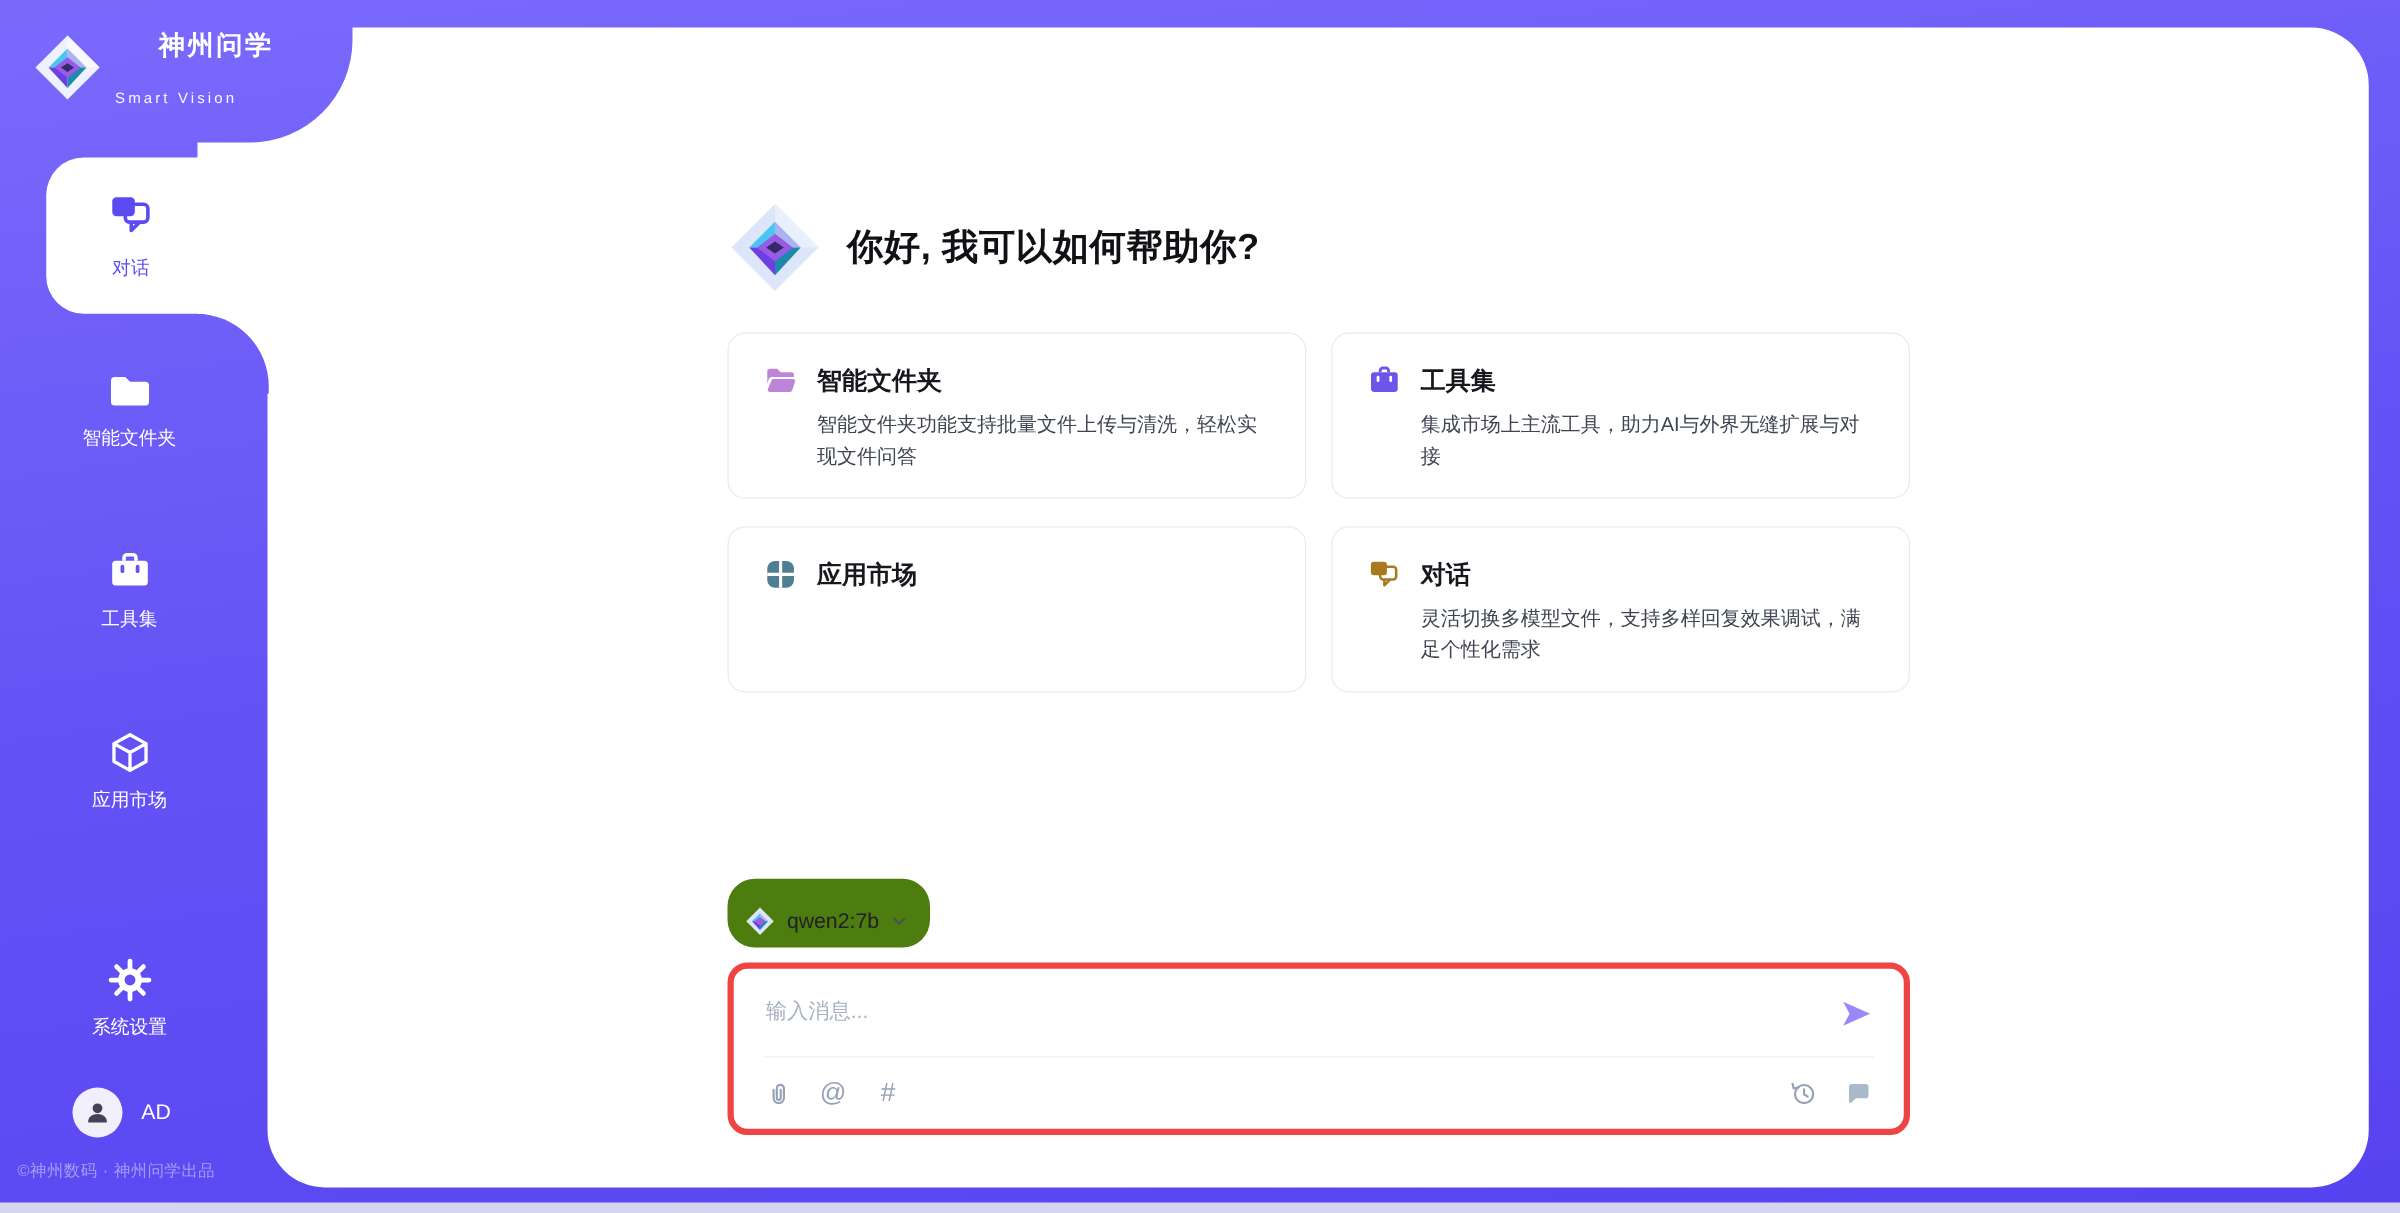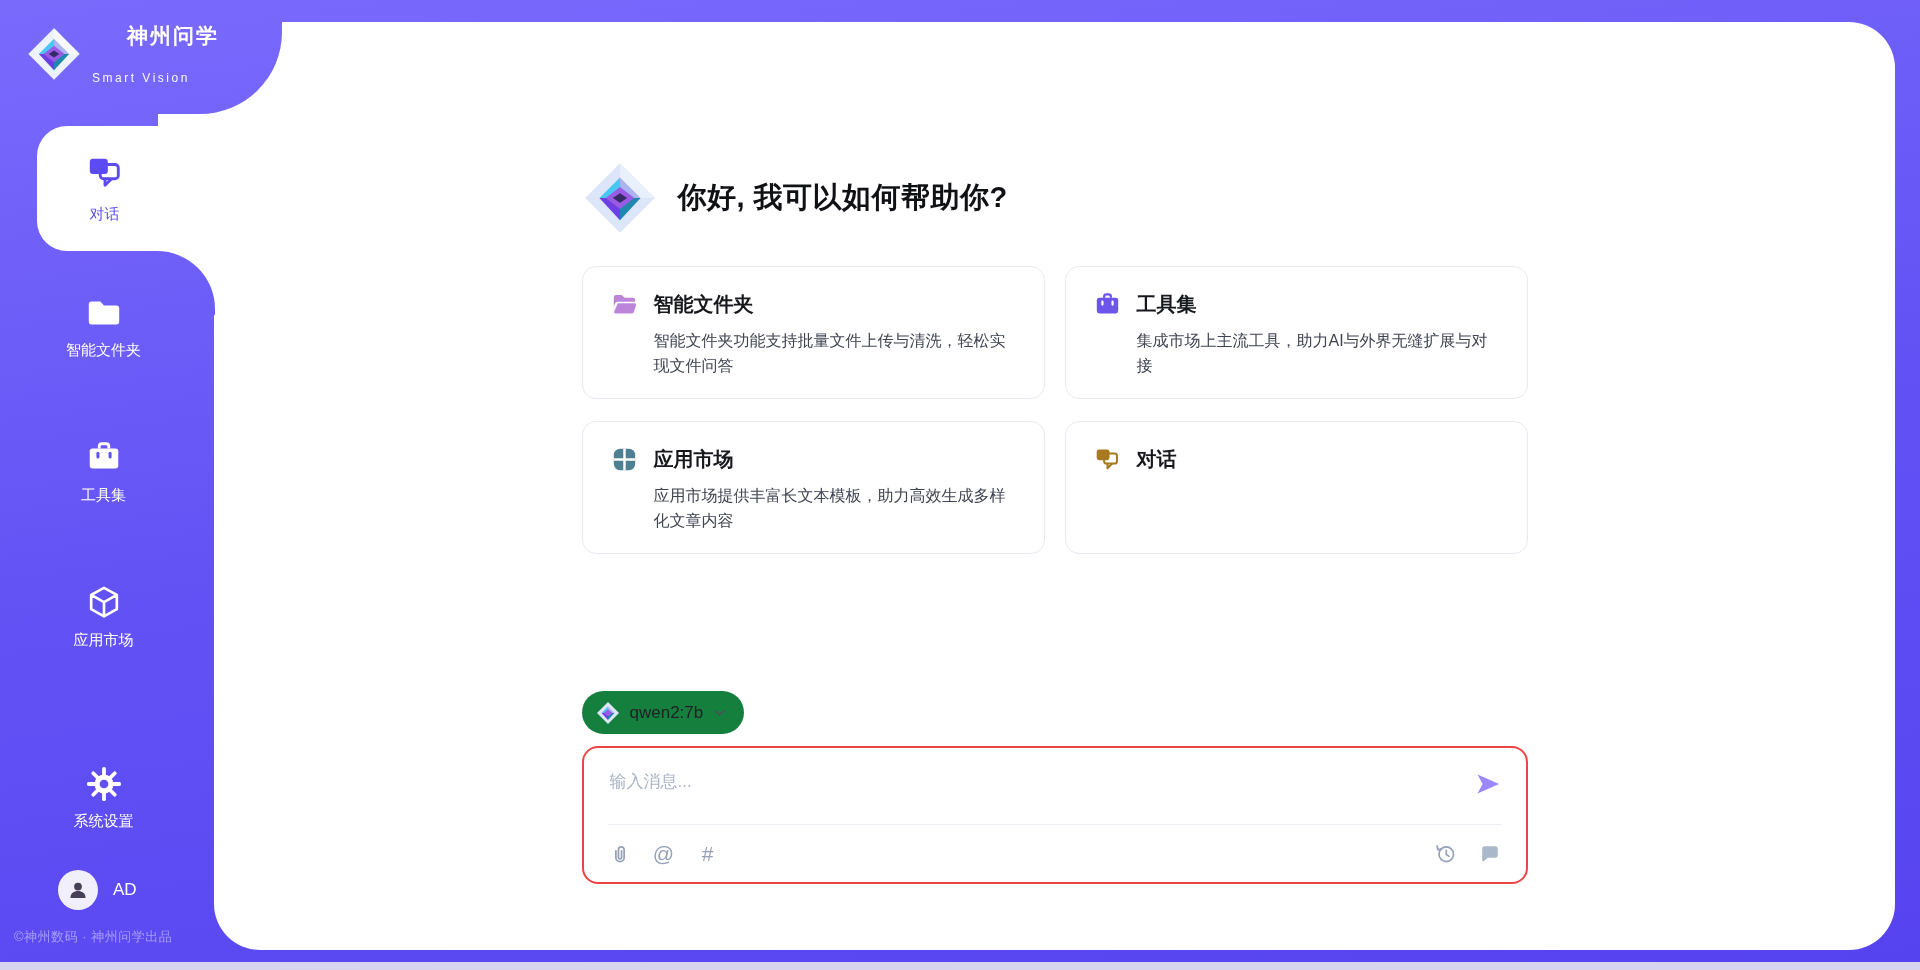--- a/index.html
+++ b/index.html
@@ -45,26 +45,26 @@
   .greeting h1{font-size:29px;font-weight:700;color:#101115;margin:0 0 0 20px;letter-spacing:.5px;text-align:center;}
 
   .cards{margin-top:30px;display:grid;grid-template-columns:1fr 1fr;column-gap:20px;row-gap:22px;}
   .card{border:1px solid #e8eaf1;border-radius:14px;background:#fff;padding:24px 28px 20px;box-sizing:border-box;cursor:pointer;}
   .card-head{display:flex;align-items:center;}
   .card-head .cicon{width:27px;height:27px;flex:0 0 auto;display:flex;align-items:center;justify-content:center;}
   .card-title{font-size:20px;font-weight:700;color:#17181d;margin-left:16px;}
   .card-desc{margin:10px 0 0 43px;font-size:16px;line-height:25px;color:#3f4451;}
 
   .spacer{flex:1;}
-  .model-chip{align-self:flex-start;display:flex;align-items:center;height:43px;padding:0 16px 0 14px;
-              background:#15803d;border-radius:22px;cursor:pointer;}
+  .model-chip{align-self:flex-start;display:flex;align-items:center;height:43px;padding:12px 16px 0 14px;
+              background:#4d7c0f;border-radius:22px;cursor:pointer;}
   .model-chip .mark{width:24px;height:24px;}
   .model-name{font-size:17px;color:#202127;margin:0 8px 0 10px;font-weight:500;}
 
-  .composer{position:relative;margin:12px 0 66px;height:138px;border:2px solid #ef4444;border-radius:16px;
+  .composer{position:relative;margin:12px 0 42px;height:138px;border:5px solid #ef4444;border-radius:16px;
             box-sizing:border-box;background:#fff;}
   .composer textarea{position:absolute;left:0;top:0;width:100%;height:76px;border:none;outline:none;resize:none;
             box-sizing:border-box;padding:22px 70px 0 26px;font-size:17px;color:#333;background:transparent;
             font-family:"Liberation Sans","DejaVu Sans",sans-serif;}
   .composer textarea::placeholder{color:#a9b2c4;}
   .send-btn{position:absolute;right:24px;top:22px;width:28px;height:28px;border:none;background:none;padding:0;cursor:pointer;}
   .composer-divider{position:absolute;left:24px;right:24px;bottom:57px;height:1px;background:#edeff4;}
   .composer-toolbar{position:absolute;left:0;right:0;bottom:0;height:57px;display:flex;align-items:center;
                     justify-content:space-between;padding:0 24px;box-sizing:border-box;}
   .tool-group{display:flex;align-items:center;gap:20px;}
@@ -129,34 +129,34 @@
         <div class="card">
           <div class="card-head">
             <span class="cicon">
               <svg viewBox="0 0 24 24" width="27" height="27">
                 <rect x="2.5" y="2.5" width="19" height="19" rx="5.5" fill="#4f7f93"></rect>
                 <path d="M12 2.5v19M2.5 12h19" stroke="#ffffff" stroke-width="2.2"></path>
               </svg>
             </span>
             <span class="card-title">应用市场</span>
           </div>
-          <div class="card-desc">应用市场提供丰富长文本模板，助力高效生成多样化文章内容</div>
         </div>
 
         <div class="card">
           <div class="card-head">
             <span class="cicon">
               <svg viewBox="0 0 40 40" width="27" height="27">
                 <rect x="15" y="11" width="19" height="15" rx="3.5" fill="none" stroke="#a87a1f" stroke-width="3"></rect>
                 <path d="M20 26v7l7-7" fill="none" stroke="#a87a1f" stroke-width="3" stroke-linejoin="round"></path>
                 <rect x="4" y="5" width="19" height="16" rx="3.5" fill="#a87a1f"></rect>
               </svg>
             </span>
             <span class="card-title">对话</span>
           </div>
+          <div class="card-desc">灵活切换多模型文件，支持多样回复效果调试，满足个性化需求</div>
         </div>
 
       </div>
 
       <div class="spacer"></div>
 
       <div class="model-chip">
         <svg class="mark" viewBox="0 0 48 48">
           <polygon points="24,2 46,24 24,46 2,24" fill="#dde6f8"></polygon>
           <polygon points="24,11 11,24 24,24" fill="#49c7f2"></polygon>

